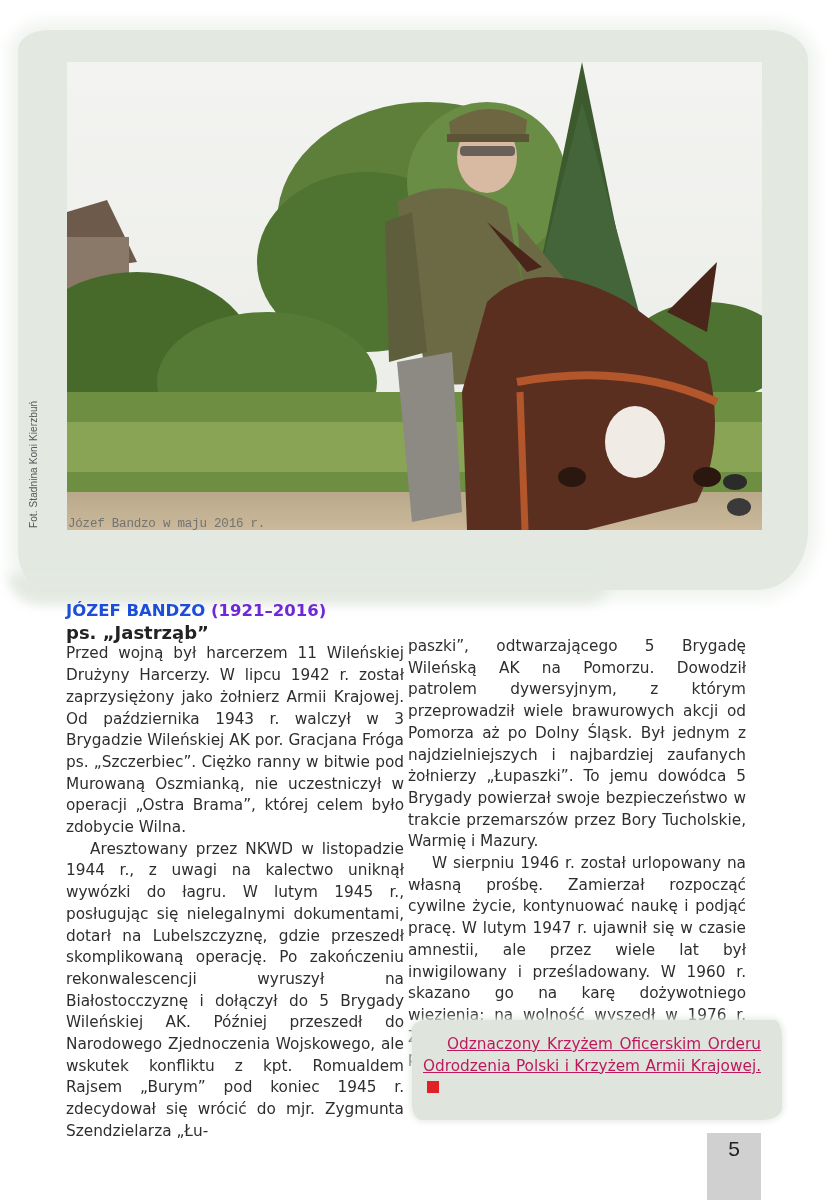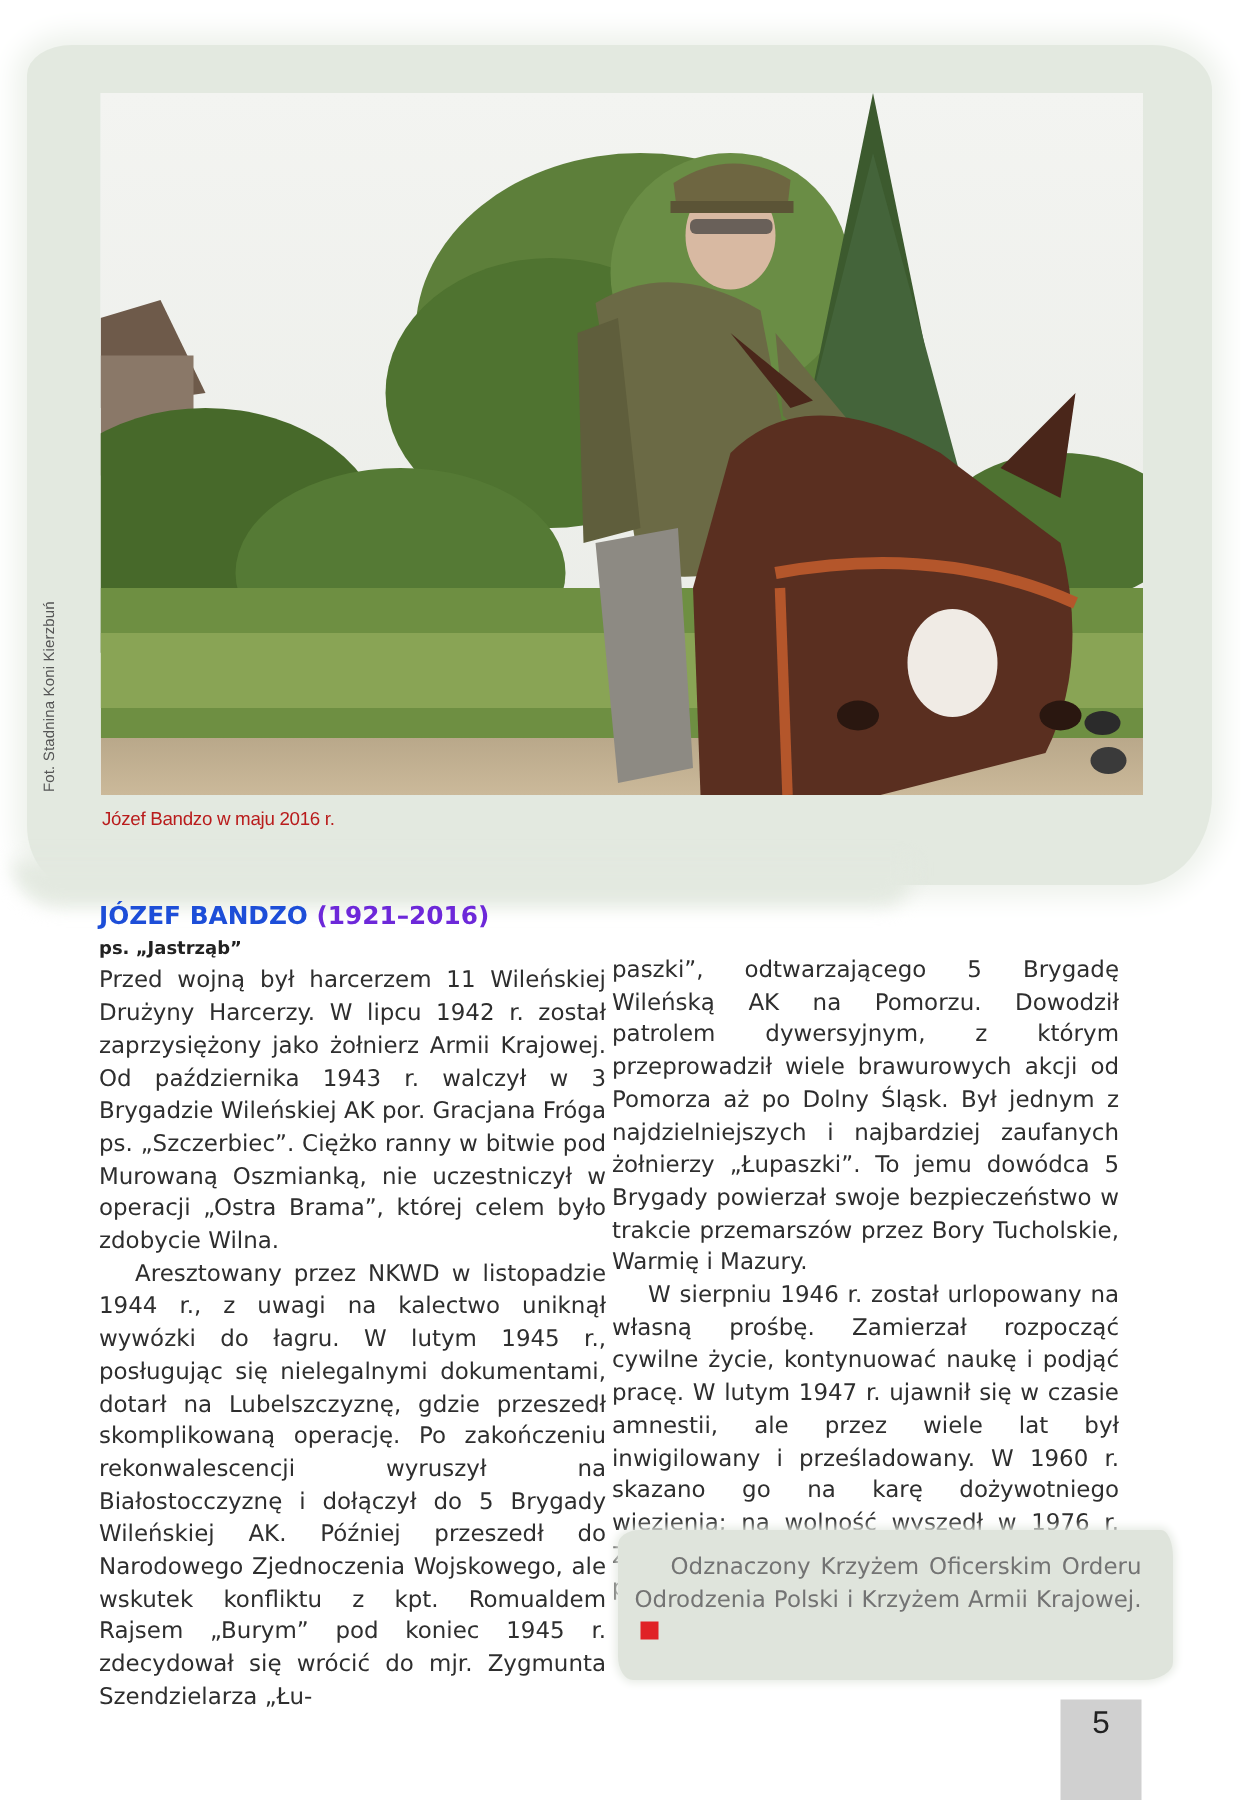--- a/index.html
+++ b/index.html
@@ -25,46 +25,47 @@
     overflow: hidden; background: #f4f5f3;
   }
   .photo svg { display: block; }
   .photo-credit {
     position: absolute; left: 28px; top: 528px;
     transform: rotate(-90deg); transform-origin: 0 0;
     font-family: "Liberation Sans", sans-serif;
     font-size: 10px; color: #555; white-space: nowrap; letter-spacing: 0.1px;
   }
   .photo-caption {
-    position: absolute; left: 68px; top: 539px;
-    font-family: Liberation Sans, sans-serif;
-    font-size: 12.5px; color: #b91c1c; letter-spacing: -0.2px;
+    position: absolute; left: 68px; top: 517px;
+    font-family: Liberation Mono, monospace;
+    font-size: 12.5px; color: #737373; letter-spacing: -0.2px;
   }
   .col {
     position: absolute; top: 600px; width: 338px;
     font-size: 15.3px; line-height: 21.7px; text-align: justify; color: #2e2e2e;
   }
   .col p { margin: 0; }
   .col p.indent { text-indent: 24px; }
   .col-left { left: 66px; }
   .col-right { left: 408px; margin-top: 36px; }
   .bio-heading { font-weight: bold; font-size: 16.5px; line-height: 21.7px; text-align: left; }
   .bio-name { color: #1d4ed8; }
   .bio-years { color: #6d28d9; }
-  .bio-pseudonym { font-weight: bold; font-size: 12px; color: #222; text-align: left; }
+  .bio-pseudonym { font-weight: bold; font-size: 18px; color: #222; text-align: left; }
   .award-box {
     position: absolute; left: 412px; top: 1020px; width: 370px; height: 100px;
     background: #dfe4dc;
     border-radius: 14px 8px 20px 10px / 10px 18px 12px 16px;
     box-shadow: 0 0 6px 2px #e8ece6;
   }
   .award-text {
     position: absolute; left: 423px; top: 1034px; width: 338px;
-    font-size: 15.3px; line-height: 21.7px; text-align: justify; color: #737373;
+    font-size: 15.3px; line-height: 21.7px; text-align: justify; color: #be185d;
     text-indent: 24px;
+    text-decoration: underline;
   }
   .end-mark {
     display: inline-block; width: 12px; height: 12px; background: #e02226;
     vertical-align: -1px; margin-left: 4px;
   }
   .page-number-box {
     position: absolute; left: 707px; top: 1133px; width: 54px; height: 67px;
     background: #d0d0d0;
   }
   .page-number {

